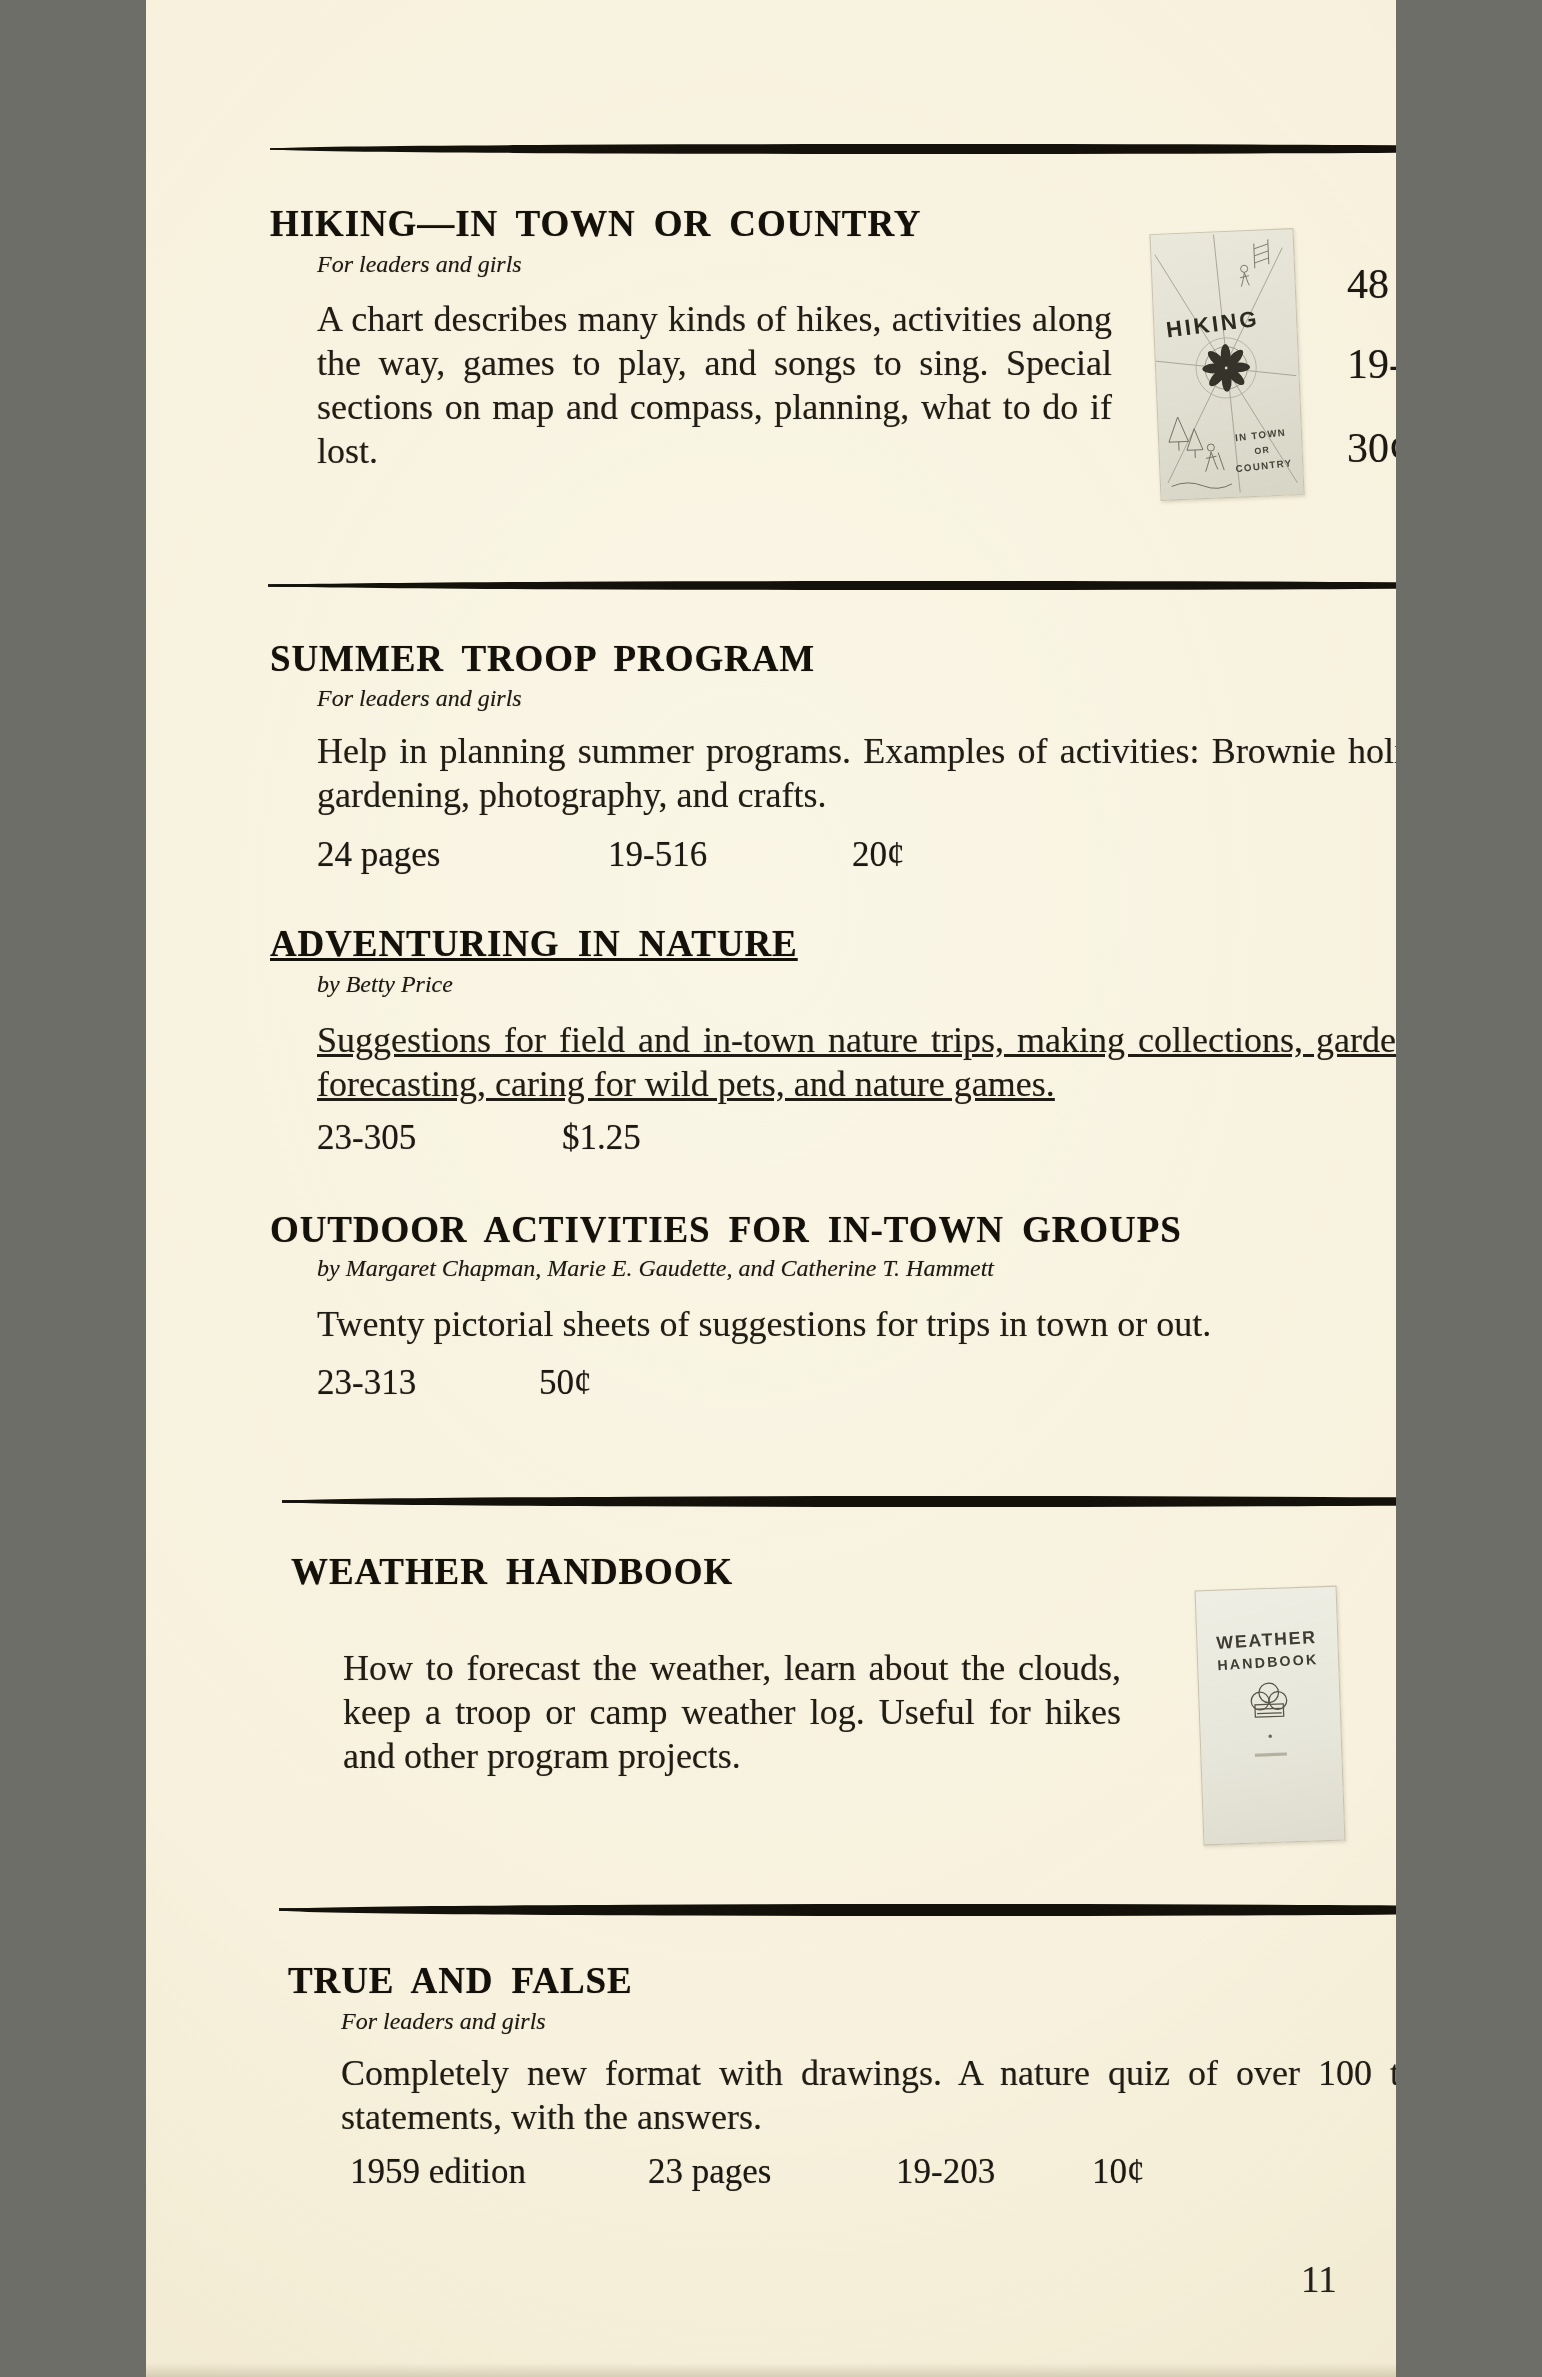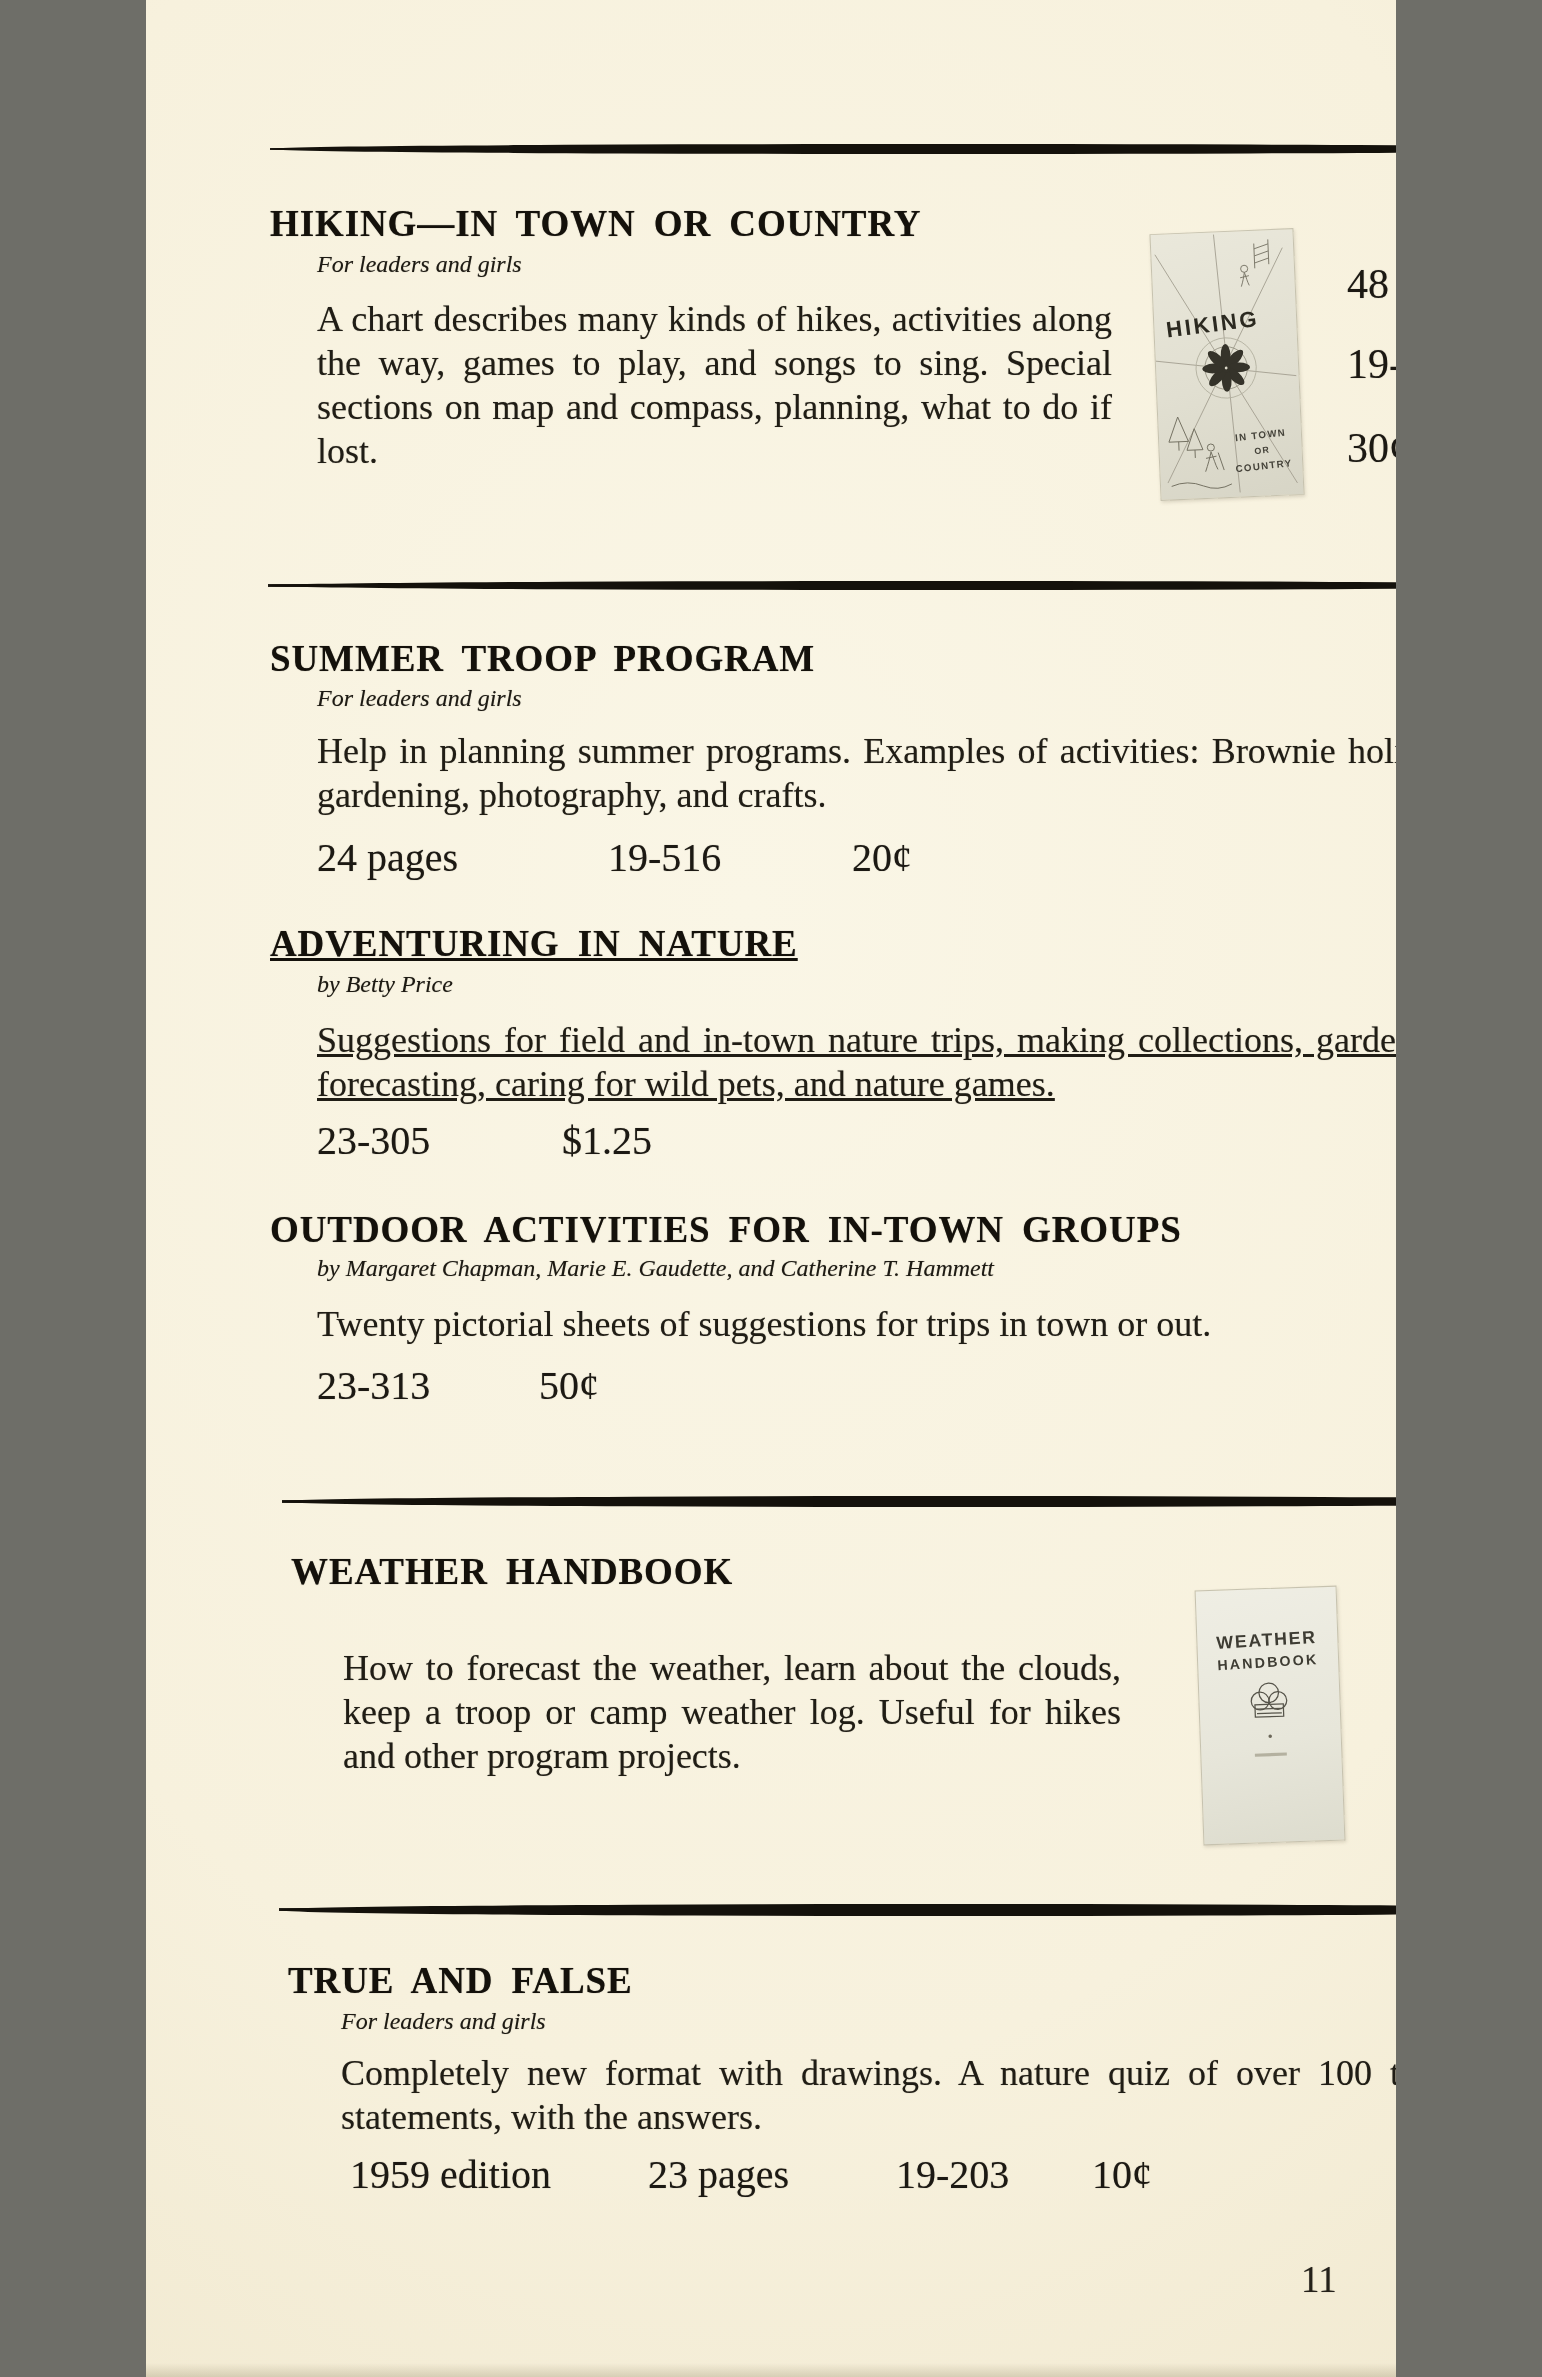--- a/index.html
+++ b/index.html
@@ -42,21 +42,21 @@
   }
   .body-text{
     position:absolute;
     font-size:36px;line-height:44px;
     text-align:justify;text-align-last:left;
     color:#201d15;
     text-shadow:0 0 0.9px rgba(20,17,11,0.4);
   }
   .detail{
     position:absolute;
-    font-size:40px;line-height:1.1;color:#1c1913;
+    font-size:35px;line-height:1.1;color:#1c1913;
     text-shadow:0 0 0.9px rgba(20,17,11,0.45);
     white-space:nowrap;
   }
   .spec{
     position:absolute;
     font-size:42px;line-height:1.1;color:#1c1913;
     text-shadow:0 0 0.9px rgba(20,17,11,0.45);
     white-space:nowrap;
   }
   .cover{

